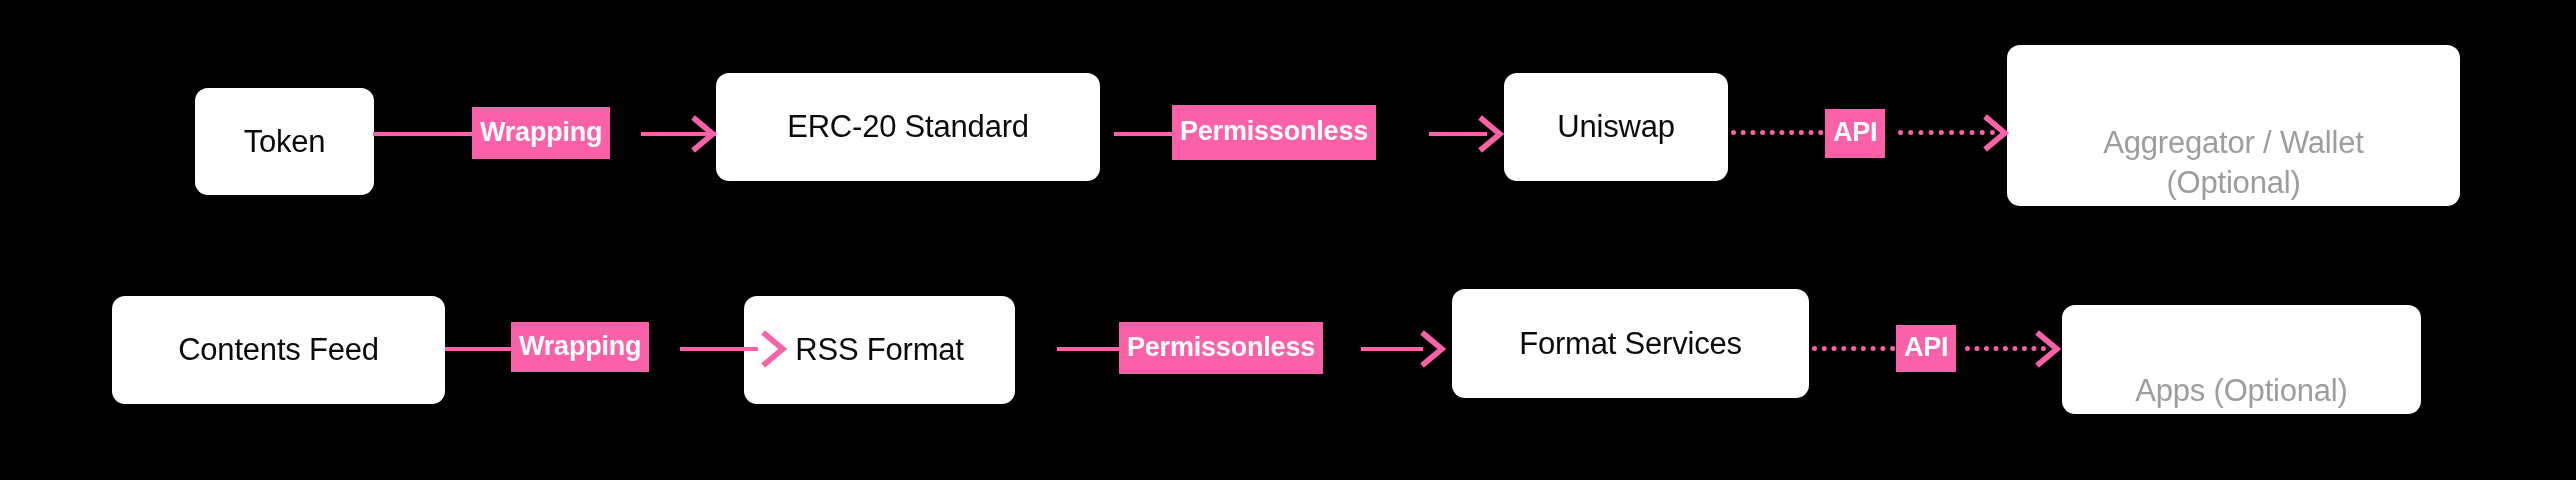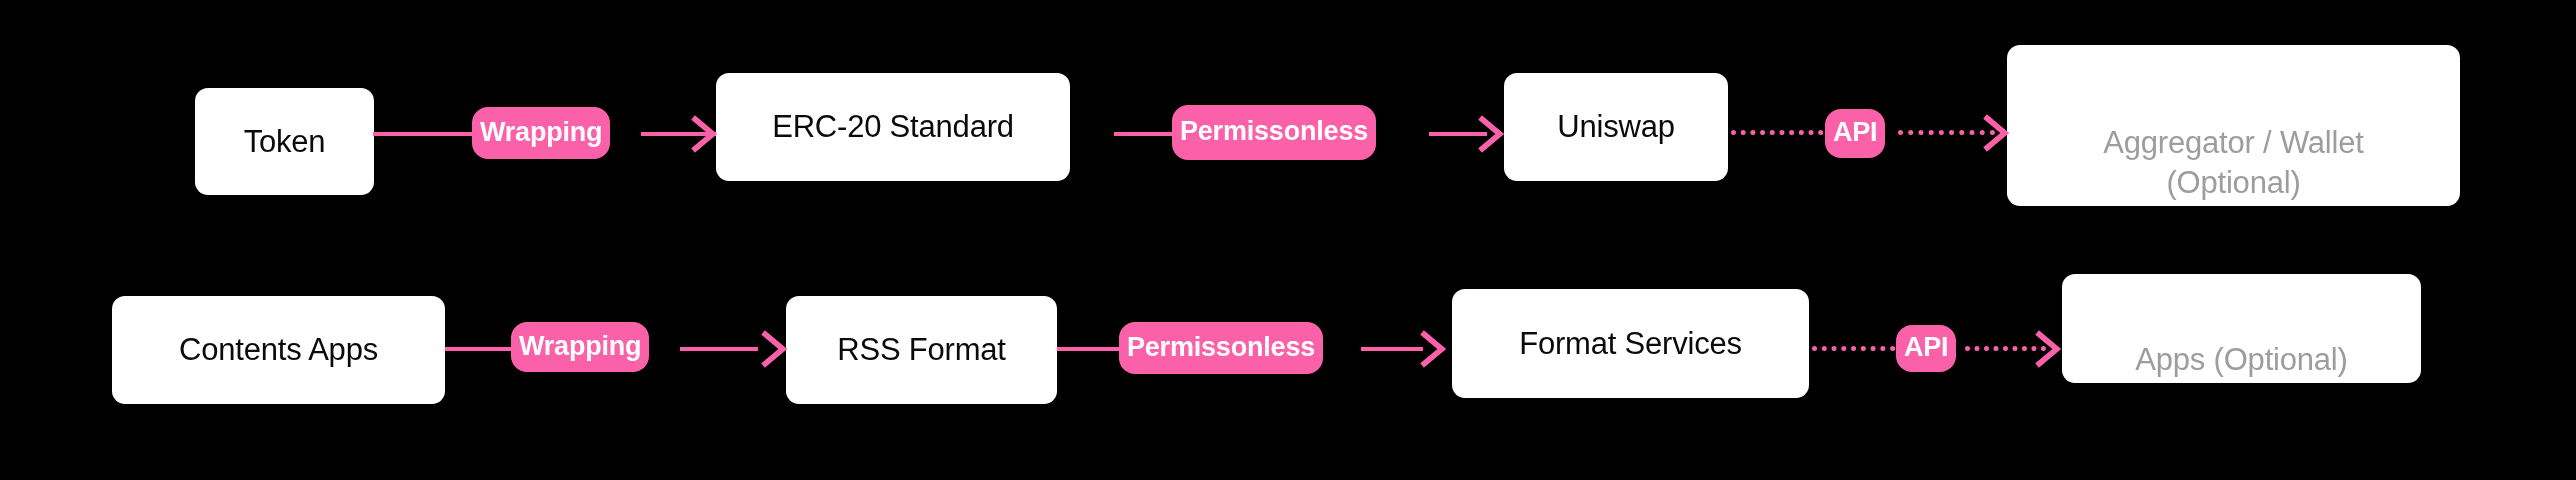--- a/index.html
+++ b/index.html
@@ -27,21 +27,21 @@
   .node .txt{display:block;white-space:pre-line;}
 
   
   .chip{
     position:absolute;
     background:#fb61a9;
     color:#fff;
     font-weight:bold;
     font-size:27px;
     letter-spacing:-0.2px;
-    border-radius:16px;
+    border-radius:0;
     display:flex;
     align-items:center;
     justify-content:center;
     box-sizing:border-box;
     padding:4.9px 8px 6.5px;
     white-space:nowrap;
     z-index:3;
   }
 
   
@@ -80,21 +80,21 @@
 
   <div class="chip" style="left:472px;top:107px;height:52px;">Wrapping</div>
 
   <div class="line" style="left:641px;top:132px;width:75px;"></div>
   <div class="arrowhead" style="left:692px;top:116px;">
     <svg viewBox="0 0 30 44" preserveAspectRatio="none">
       <path d="M4 4 L26 22 L4 40" fill="none" stroke="#fb61a9" stroke-width="7" stroke-linecap="square" stroke-linejoin="miter"></path>
     </svg>
   </div>
 
-  <div class="node" style="left:716px;top:73px;width:354px;height:108px;">
+  <div class="node" style="left:716px;top:73px;width:384px;height:108px;">
     <span class="txt">ERC-20 Standard</span>
   </div>
 
   <div class="line" style="left:1114px;top:132px;width:58px;"></div>
 
   <div class="chip" style="left:1172px;top:105px;height:55px;">Permissonless</div>
 
   <div class="line" style="left:1429px;top:132px;width:58px;"></div>
   <div class="arrowhead" style="left:1479px;top:116px;">
     <svg viewBox="0 0 30 44" preserveAspectRatio="none">
@@ -116,35 +116,35 @@
       <path d="M4 4 L26 22 L4 40" fill="none" stroke="#fb61a9" stroke-width="7" stroke-linecap="square" stroke-linejoin="miter"></path>
     </svg>
   </div>
 
   <div class="node optional" style="left:2007px;top:45px;width:453px;height:161px;">
     <span class="txt">Aggregator / Wallet
 (Optional)</span>
   </div>
 
   <div class="node" style="left:112px;top:296px;width:333px;height:108px;">
-    <span class="txt">Contents Apps</span>
+    <span class="txt">Contents Feed</span>
   </div>
 
   <div class="line" style="left:445px;top:347px;width:68px;"></div>
 
   <div class="chip" style="left:511px;top:322px;height:50px;">Wrapping</div>
 
   <div class="line" style="left:680px;top:347px;width:78px;"></div>
   <div class="arrowhead" style="left:762px;top:331px;">
     <svg viewBox="0 0 30 44" preserveAspectRatio="none">
       <path d="M4 4 L26 22 L4 40" fill="none" stroke="#fb61a9" stroke-width="7" stroke-linecap="square" stroke-linejoin="miter"></path>
     </svg>
   </div>
 
-  <div class="node" style="left:786px;top:296px;width:271px;height:108px;">
+  <div class="node" style="left:744px;top:296px;width:271px;height:108px;">
     <span class="txt">RSS Format</span>
   </div>
 
   <div class="line" style="left:1057px;top:347px;width:62px;"></div>
 
   <div class="chip" style="left:1119px;top:322px;height:52px;">Permissonless</div>
 
   <div class="line" style="left:1361px;top:347px;width:62px;"></div>
   <div class="arrowhead" style="left:1421px;top:331px;">
     <svg viewBox="0 0 30 44" preserveAspectRatio="none">
@@ -160,18 +160,18 @@
 
   <div class="chip" style="left:1896px;top:325px;height:47px;">API</div>
 
   <div class="line dotted" style="left:1965px;top:346px;width:81px;"></div>
   <div class="arrowhead" style="left:2036px;top:331px;">
     <svg viewBox="0 0 30 44" preserveAspectRatio="none">
       <path d="M4 4 L26 22 L4 40" fill="none" stroke="#fb61a9" stroke-width="7" stroke-linecap="square" stroke-linejoin="miter"></path>
     </svg>
   </div>
 
-  <div class="node optional" style="left:2062px;top:274px;width:359px;height:109px;">
+  <div class="node optional" style="left:2062px;top:305px;width:359px;height:109px;">
     <span class="txt">Apps (Optional)</span>
   </div>
 
 </div>
 
 
 </body></html>

